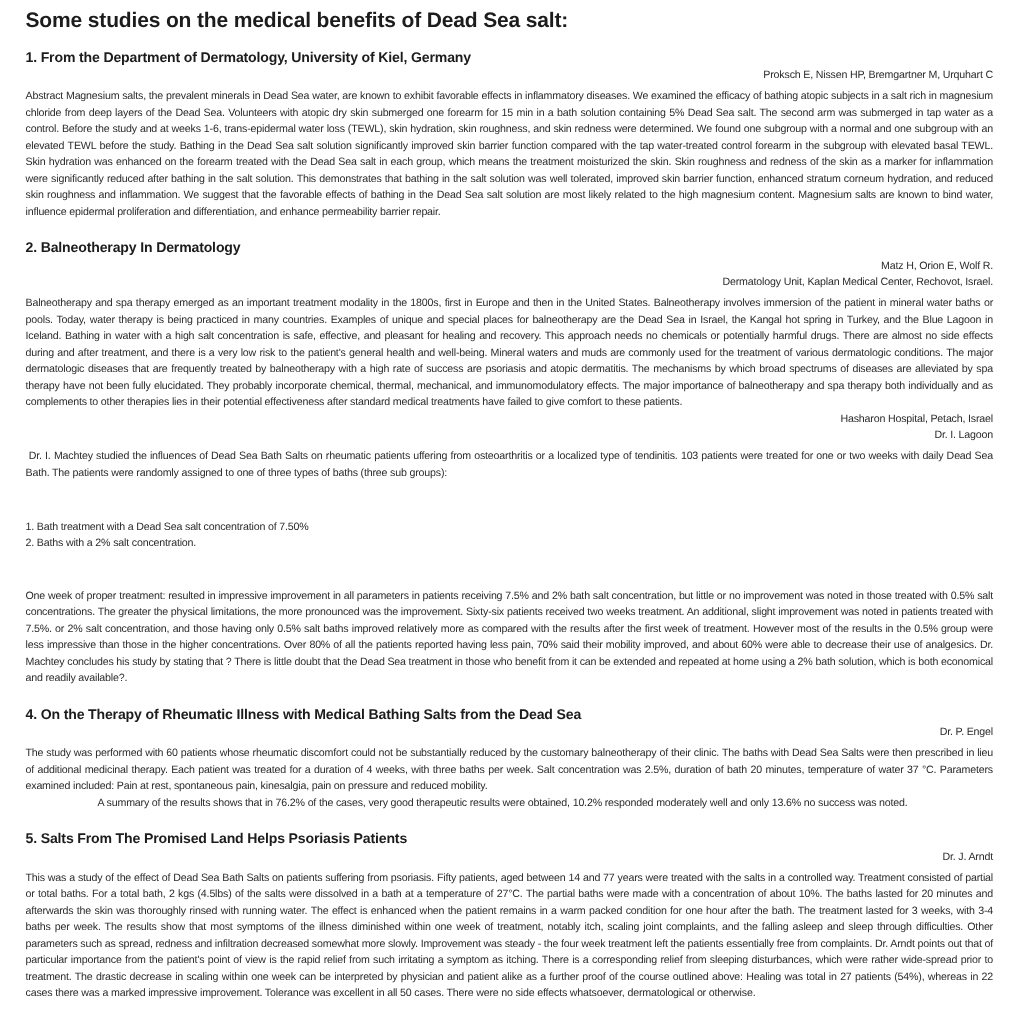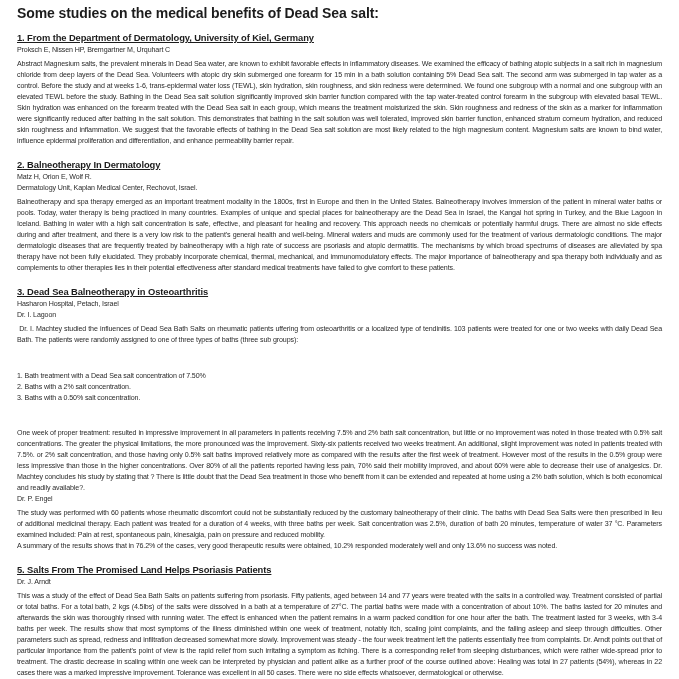--- a/index.html
+++ b/index.html
@@ -11,35 +11,35 @@
     overflow: hidden;
   }
   .page { padding: 5px 17px 0 17px; }
   .title {
     font-size: 14px; font-weight: bold; color: #1c1c1c;
     margin: 0 0 11px 0; letter-spacing: -0.1px;
   }
   section.study { margin: 0; }
   .heading {
     font-size: 9.4px; font-weight: bold; color: #1c1c1c;
-    text-decoration: underline;
     margin: 12px 0 2px 0; letter-spacing: -0.1px;
   }
   section.study:first-of-type .heading { margin-top: 9px; }
   .meta {
     font-size: 7.1px; line-height: 11px; letter-spacing: -0.12px;
     color: #2b2b2b;
+    text-align: right;
   }
   p.body {
     font-size: 7.1px; line-height: 11px; letter-spacing: -0.12px;
     text-align: justify;
     margin: 3px 0 0 0;
     color: #2b2b2b;
   }
-  p.body.tight { margin-top: 0; }
+  p.body.tight { margin-top: 0; margin-left: 48px; }
   .bath-list { margin: 25px 0 0 0; padding: 0; list-style: none; }
   .bath-list li {
     font-size: 7.1px; line-height: 11px; letter-spacing: -0.12px;
     color: #2b2b2b;
   }
   p.body.after-list { margin-top: 24px; }
 </style>
 </head>
 <body>
 
@@ -54,33 +54,32 @@
   </section>
 
   <section class="study">
     <h2 class="heading">2. Balneotherapy In Dermatology</h2>
     <div class="meta">Matz H, Orion E, Wolf R.</div>
     <div class="meta">Dermatology Unit, Kaplan Medical Center, Rechovot, Israel.</div>
     <p class="body">Balneotherapy and spa therapy emerged as an important treatment modality in the 1800s, first in Europe and then in the United States. Balneotherapy involves immersion of the patient in mineral water baths or pools. Today, water therapy is being practiced in many countries. Examples of unique and special places for balneotherapy are the Dead Sea in Israel, the Kangal hot spring in Turkey, and the Blue Lagoon in Iceland. Bathing in water with a high salt concentration is safe, effective, and pleasant for healing and recovery. This approach needs no chemicals or potentially harmful drugs. There are almost no side effects during and after treatment, and there is a very low risk to the patient's general health and well-being. Mineral waters and muds are commonly used for the treatment of various dermatologic conditions. The major dermatologic diseases that are frequently treated by balneotherapy with a high rate of success are psoriasis and atopic dermatitis. The mechanisms by which broad spectrums of diseases are alleviated by spa therapy have not been fully elucidated. They probably incorporate chemical, thermal, mechanical, and immunomodulatory effects. The major importance of balneotherapy and spa therapy both individually and as complements to other therapies lies in their potential effectiveness after standard medical treatments have failed to give comfort to these patients.</p>
   </section>
 
   <section class="study">
-    <h2 class="heading">3. Dead Sea Balneotherapy in Osteoarthritis</h2>
     <div class="meta">Hasharon Hospital, Petach, Israel</div>
     <div class="meta">Dr. I. Lagoon</div>
     <p class="body">&nbsp;Dr. I. Machtey studied the influences of Dead Sea Bath Salts on rheumatic patients uffering from osteoarthritis or a localized type of tendinitis. 103 patients were treated for one or two weeks with daily Dead Sea Bath. The patients were randomly assigned to one of three types of baths (three sub groups):</p>
     <ul class="bath-list">
       <li>1. Bath treatment with a Dead Sea salt concentration of 7.50%</li>
       <li>2. Baths with a 2% salt concentration.</li>
-      <li>3. Baths with a 0.50% salt concentration.</li>
     </ul>
     <p class="body after-list">One week of proper treatment: resulted in impressive improvement in all parameters in patients receiving 7.5% and 2% bath salt concentration, but little or no improvement was noted in those treated with 0.5% salt concentrations. The greater the physical limitations, the more pronounced was the improvement. Sixty-six patients received two weeks treatment. An additional, slight improvement was noted in patients treated with 7.5%. or 2% salt concentration, and those having only 0.5% salt baths improved relatively more as compared with the results after the first week of treatment. However most of the results in the 0.5% group were less impressive than those in the higher concentrations. Over 80% of all the patients reported having less pain, 70% said their mobility improved, and about 60% were able to decrease their use of analgesics. Dr. Machtey concludes his study by stating that ? There is little doubt that the Dead Sea treatment in those who benefit from it can be extended and repeated at home using a 2% bath solution, which is both economical and readily available?.</p>
   </section>
 
   <section class="study">
+    <h2 class="heading">4. On the Therapy of Rheumatic Illness with Medical Bathing Salts from the Dead Sea</h2>
     <div class="meta">Dr. P. Engel</div>
     <p class="body">The study was performed with 60 patients whose rheumatic discomfort could not be substantially reduced by the customary balneotherapy of their clinic. The baths with Dead Sea Salts were then prescribed in lieu of additional medicinal therapy. Each patient was treated for a duration of 4 weeks, with three baths per week. Salt concentration was 2.5%, duration of bath 20 minutes, temperature of water 37 °C. Parameters examined included: Pain at rest, spontaneous pain, kinesalgia, pain on pressure and reduced mobility.</p>
     <p class="body tight">A summary of the results shows that in 76.2% of the cases, very good therapeutic results were obtained, 10.2% responded moderately well and only 13.6% no success was noted.</p>
   </section>
 
   <section class="study">
     <h2 class="heading">5. Salts From The Promised Land Helps Psoriasis Patients</h2>
     <div class="meta">Dr. J. Arndt</div>
     <p class="body">This was a study of the effect of Dead Sea Bath Salts on patients suffering from psoriasis. Fifty patients, aged between 14 and 77 years were treated with the salts in a controlled way. Treatment consisted of partial or total baths. For a total bath, 2 kgs (4.5lbs) of the salts were dissolved in a bath at a temperature of 27°C. The partial baths were made with a concentration of about 10%. The baths lasted for 20 minutes and afterwards the skin was thoroughly rinsed with running water. The effect is enhanced when the patient remains in a warm packed condition for one hour after the bath. The treatment lasted for 3 weeks, with 3-4 baths per week. The results show that most symptoms of the illness diminished within one week of treatment, notably itch, scaling joint complaints, and the falling asleep and sleep through difficulties. Other parameters such as spread, redness and infiltration decreased somewhat more slowly. Improvement was steady - the four week treatment left the patients essentially free from complaints. Dr. Arndt points out that of particular importance from the patient's point of view is the rapid relief from such irritating a symptom as itching. There is a corresponding relief from sleeping disturbances, which were rather wide-spread prior to treatment. The drastic decrease in scaling within one week can be interpreted by physician and patient alike as a further proof of the course outlined above: Healing was total in 27 patients (54%), whereas in 22 cases there was a marked impressive improvement. Tolerance was excellent in all 50 cases. There were no side effects whatsoever, dermatological or otherwise.</p>
   </section>

